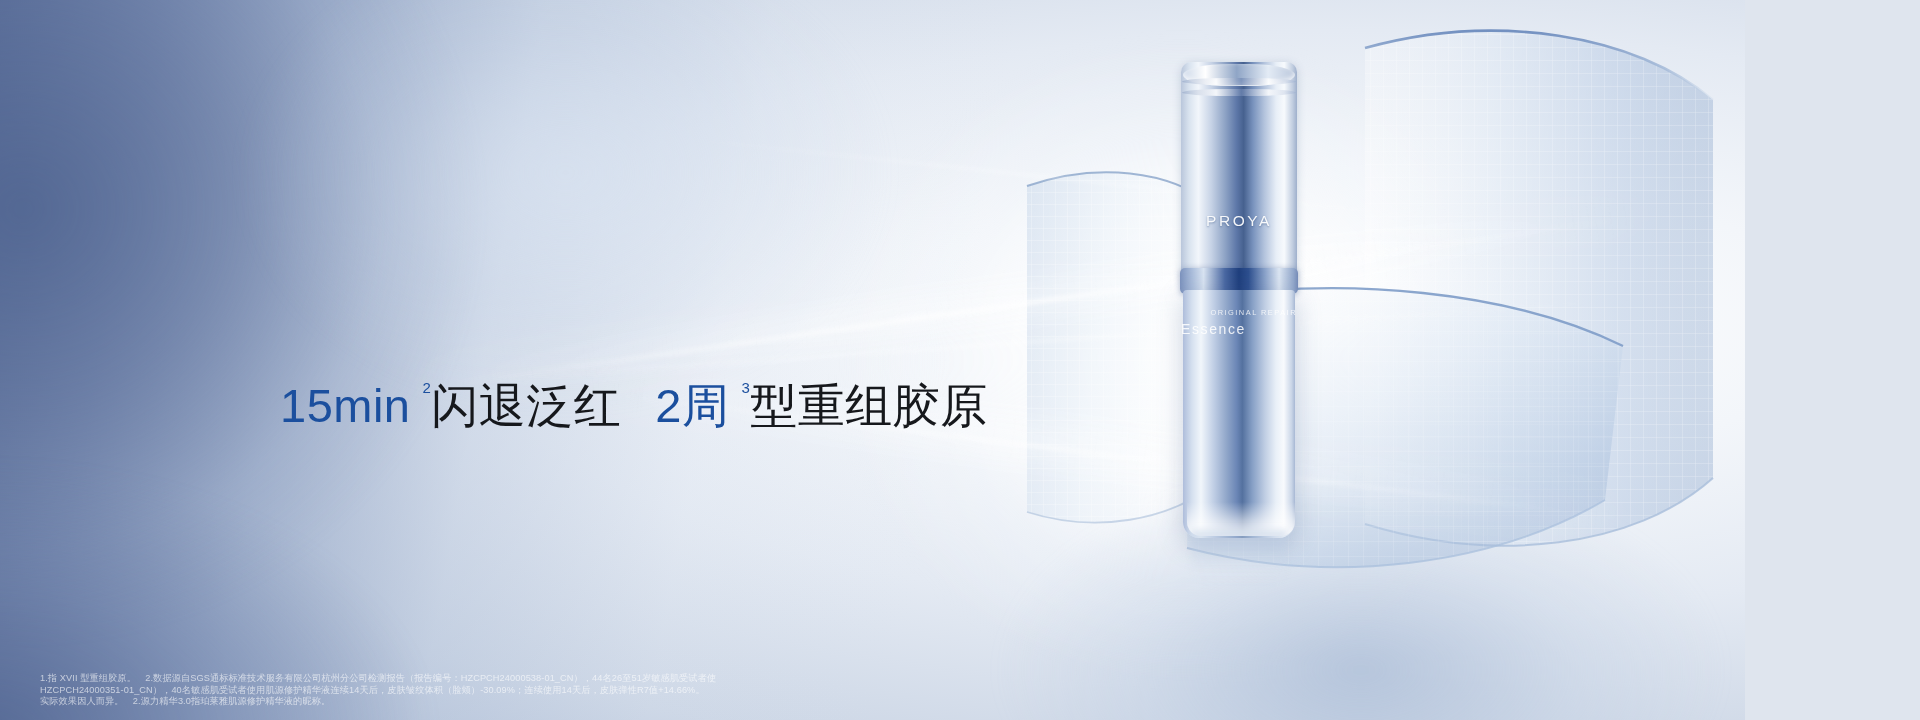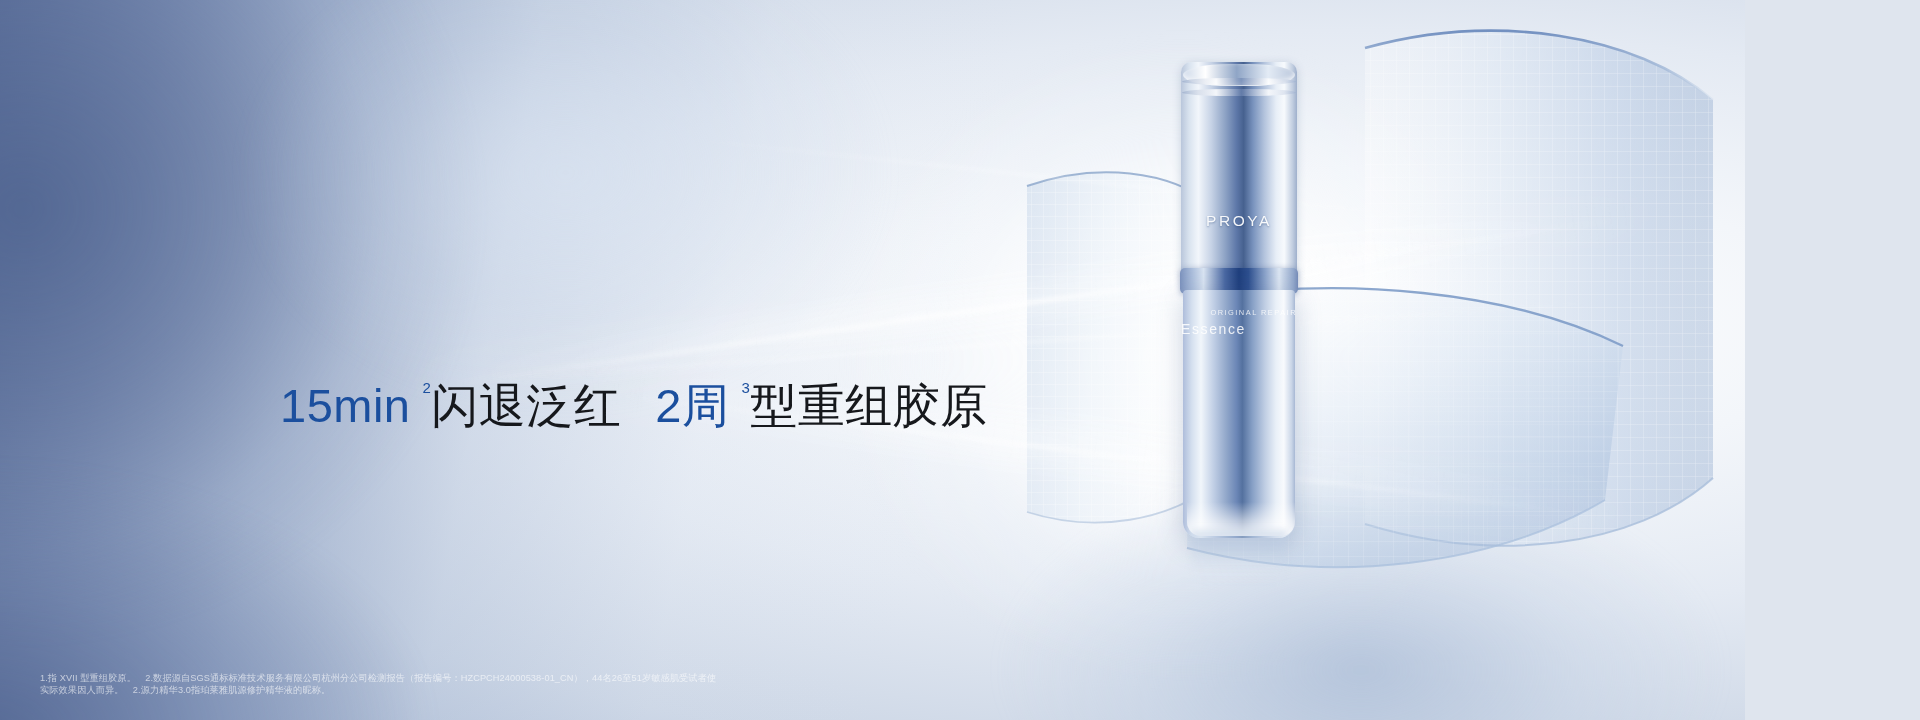--- a/index.html
+++ b/index.html
@@ -294,16 +294,17 @@
     <div class="bottle-reflection"></div>
   </div>
 
   <div class="copy">
 
 
     <div class="subline"><span class="blue">15min</span><span class="blue sup">2</span><span>闪退泛红</span><span class="gap"></span><span class="blue">2周</span><span class="blue sup">3</span><span>型重组胶原</span></div>
 
     <div class="footnotes">
       <span class="fn-line">1.指 XVII 型重组胶原。　2.数据源自SGS通标标准技术服务有限公司杭州分公司检测报告（报告编号：HZCPCH24000538-01_CN），44名26至51岁敏感肌受试者使</span>
+      <span class="fn-line">HZCPCH24000351-01_CN），40名敏感肌受试者使用肌源修护精华液连续14天后，皮肤皱纹体积（脸颊）-30.09%；连续使用14天后，皮肤弹性R7值+14.66%。</span>
       <span class="fn-line">实际效果因人而异。　2.源力精华3.0指珀莱雅肌源修护精华液的昵称。</span>
     </div>
   </div>
 </div>
 
 </body></html>

